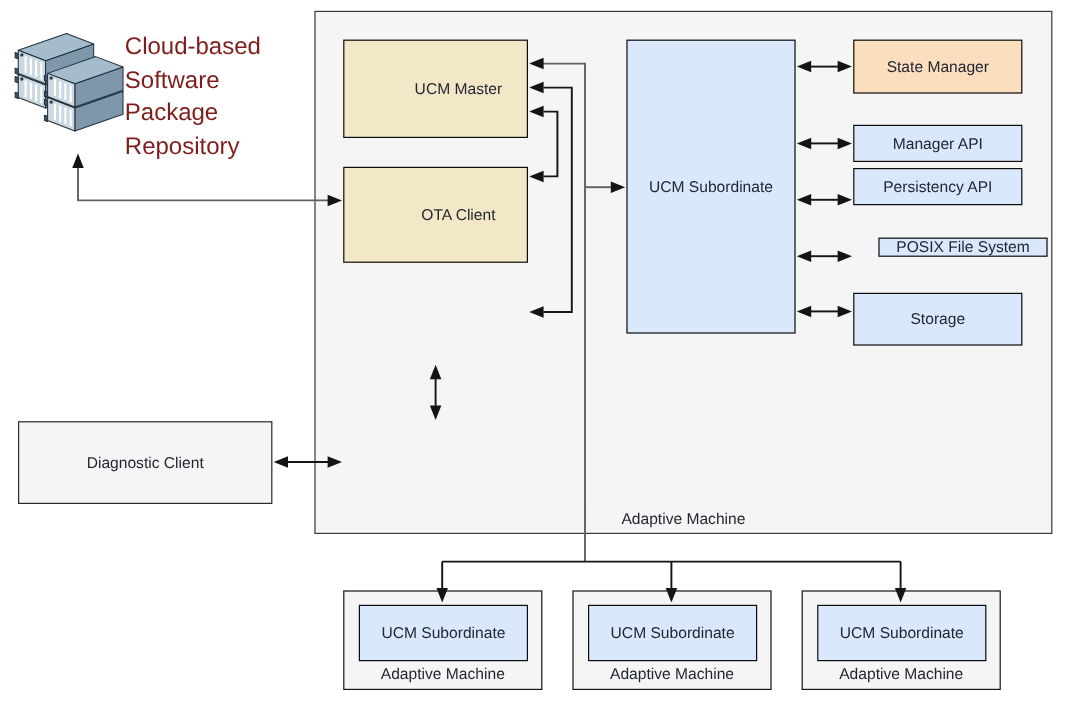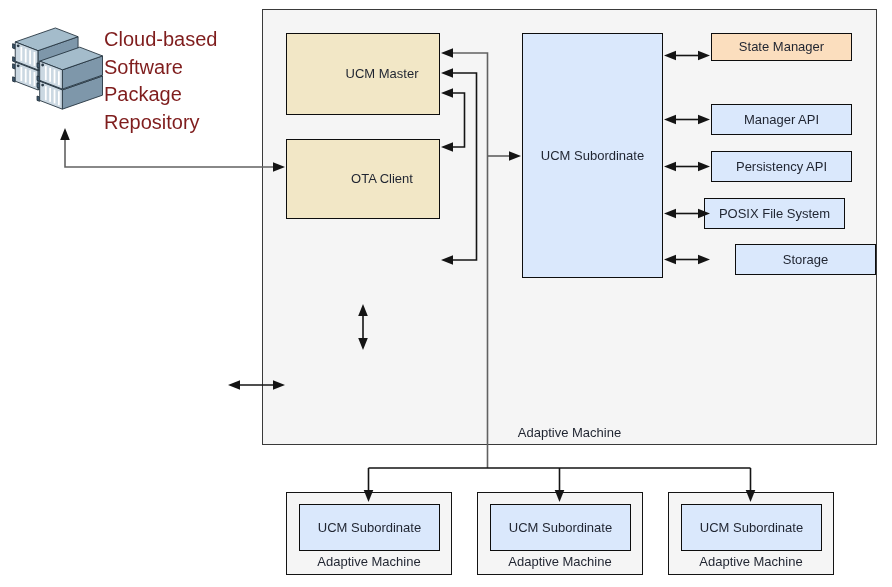--- a/index.html
+++ b/index.html
@@ -69,26 +69,27 @@
 
   <div class="panel" style="left:262px;top:9px;width:615px;height:436px;">
     <div class="panel-label">Adaptive Machine</div>
   </div>
 
   <div class="box tan" style="left:286px;top:33px;width:154px;height:82px;">UCM Master</div>
   <div class="box tan" style="left:286px;top:127px;width:154px;height:80px;margin-top:12px;">OTA Client</div>
 
   <div class="box blue" style="left:522px;top:33px;width:141px;height:245px;">UCM Subordinate</div>
 
-  <div class="box peach" style="left:711px;top:33px;width:141px;height:28px;">State Manager</div>
+  <div class="box peach" style="left:711px;top:33px;width:141px;height:45px;">State Manager</div>
   <div class="box blue" style="left:711px;top:104px;width:141px;height:31px;">Manager API</div>
-  <div class="box blue" style="left:711px;top:151px;width:141px;height:31px;">Persistency API</div>
-  <div class="box blue" style="left:704px;top:198px;width:141px;height:31px;">POSIX File System</div>
-  <div class="box blue" style="left:711px;top:244px;width:141px;height:31px;margin-left:24px;">Storage</div>
+  <div class="box blue" style="left:711px;top:140px;width:141px;height:31px;">Persistency API</div>
+  <div class="box blue" style="left:732px;top:198px;width:141px;height:16px;">POSIX File System</div>
+  <div class="box blue" style="left:711px;top:244px;width:141px;height:44px;">Storage</div>
 
+  <div class="box" style="left:15px;top:351px;width:212px;height:69px;background:var(--panel-gray,#F5F5F5);border-color:#2a2a2a;">Diagnostic Client</div>
 
   <div class="machine-sm" style="left:286px;top:492px;width:166px;height:83px;">
     <div class="box blue" style="left:12px;top:11px;width:141px;height:47px;">UCM Subordinate</div>
     <div class="sm-label">Adaptive Machine</div>
   </div>
   <div class="machine-sm" style="left:477px;top:492px;width:166px;height:83px;">
     <div class="box blue" style="left:12px;top:11px;width:141px;height:47px;">UCM Subordinate</div>
     <div class="sm-label">Adaptive Machine</div>
   </div>
   <div class="machine-sm" style="left:668px;top:492px;width:166px;height:83px;">

